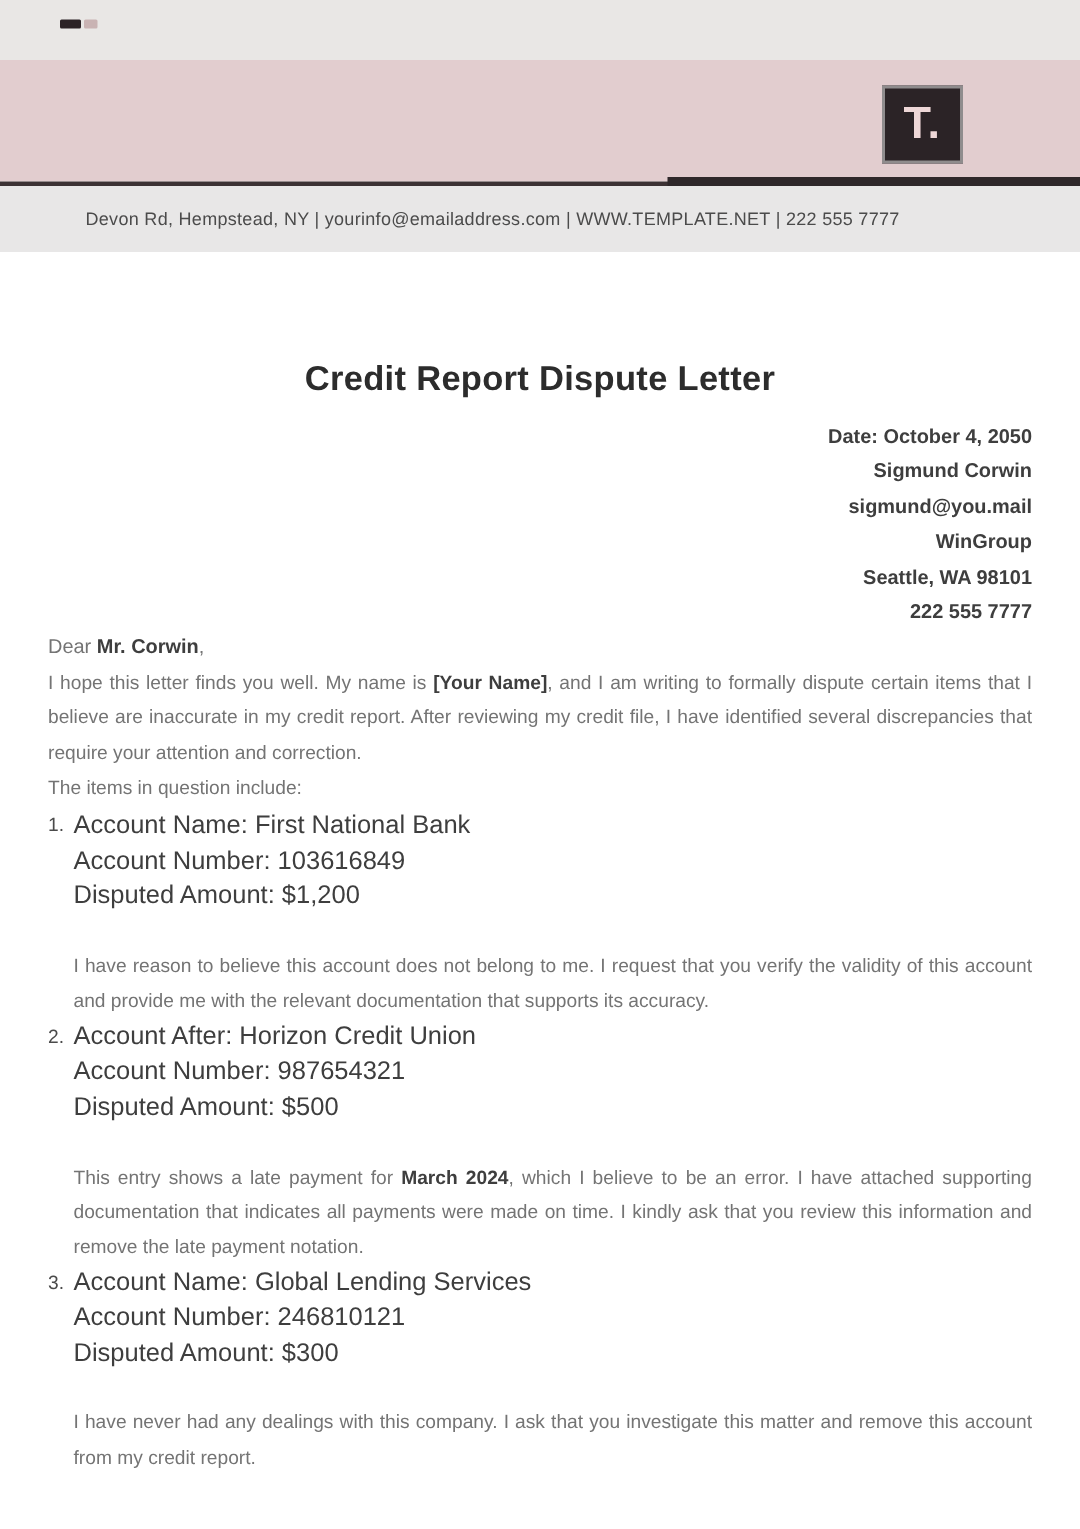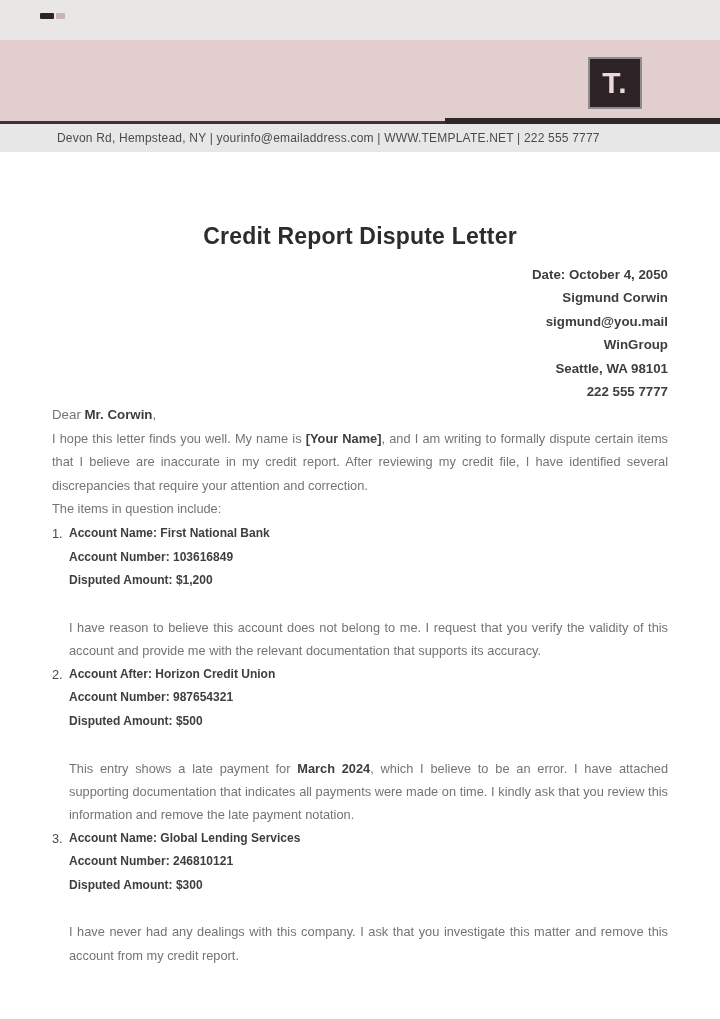--- a/index.html
+++ b/index.html
@@ -32,27 +32,27 @@
   .pink-band{height:81px;background:var(--band_pink);position:relative;}
   .t-logo{
     position:absolute;left:588px;top:17px;width:54px;height:52px;
     background:var(--logo_bg);border:2px solid var(--logo_border);
     display:flex;align-items:center;justify-content:center;
   }
   .t-glyph{color:var(--logo_text_pink);font-weight:bold;font-size:30px;line-height:1;letter-spacing:1px;}
   .divider{position:relative;height:3px;background:var(--divider_dark);}
   .divider .thick{position:absolute;left:445px;right:0;top:-3px;height:8px;background:var(--divider_thick);}
   .contact-band{
-    height:28px;background:var(--contact_band);
+    height:44px;background:var(--contact_band);
     display:flex;align-items:center;padding-left:57px;
     font-size:12px;color:var(--contact_text);letter-spacing:.2px;
     position:relative;z-index:1;
   }
   
-  .letter{padding:0 52px;margin-top:39px;}
+  .letter{padding:0 32px;margin-top:39px;}
   .title{
     margin:70px 0 13px 0;text-align:center;
     font-size:23px;font-weight:bold;color:var(--title_dark);
     line-height:28px;letter-spacing:.2px;
   }
   .line{font-size:13.3px;line-height:23.4px;}
   .meta-line{font-weight:bold;color:var(--text_dark);text-align:right;}
   .gray{color:var(--text_gray);font-weight:normal;}
   .bold{color:var(--text_dark);font-weight:bold;}
   .para{
@@ -60,21 +60,21 @@
     text-align:justify;
   }
   .bold-inline{font-weight:bold;color:var(--text_dark);}
   .lead-in{color:var(--text_gray);font-size:12.8px;}
   .items{margin-top:2px;}
   .item{position:relative;padding-left:17px;}
   .item .num{
     position:absolute;left:0;top:0;
     font-size:12.8px;line-height:23.4px;color:#4a4a4a;font-weight:normal;
   }
-  .item-line{font-size:12px;line-height:23.4px;font-weight:bold;color:var(--text_dark);}
+  .item-line{font-size:17px;line-height:23.4px;font-weight:normal;color:var(--text_dark);}
   .note{margin-top:23.4px;}
 </style>
 </head>
 <body>
 
 <div class="page">
 
   <div class="topbar">
     <div class="mini-logo">
       <span class="mini-dark"></span>

